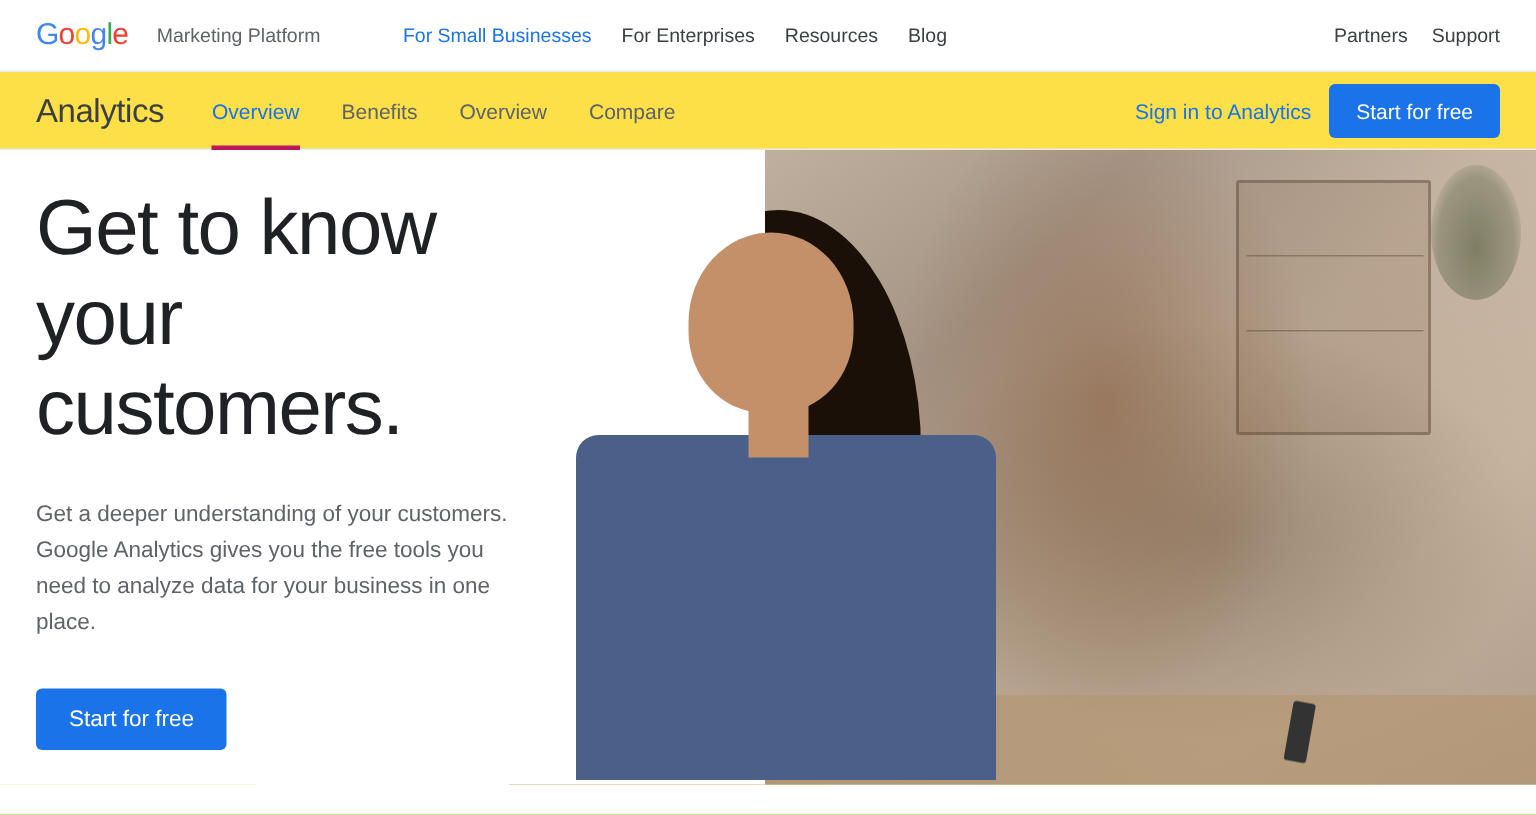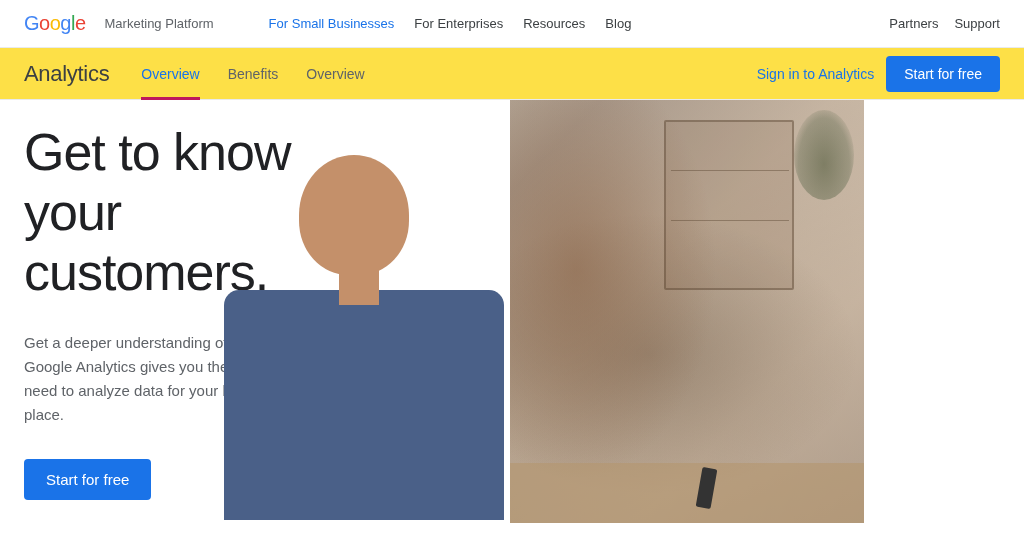--- a/index.html
+++ b/index.html
@@ -128,21 +128,21 @@
       font-size: 14px;
       font-weight: 500;
       cursor: pointer;
       text-decoration: none;
       display: inline-block;
     }
 
     
     .hero {
       position: relative;
-      width: 864px;
+      width: 1024px;
       height: 423px;
       overflow: hidden;
       background: #84cc16;
     }
 
     
     .hero-image {
       position: absolute;
       right: 0;
       top: 0;
@@ -230,20 +230,21 @@
   </div>
 </nav>
 
 <nav class="second-nav">
   <div class="second-nav-left">
     <span class="analytics-brand">Analytics</span>
     <div class="second-nav-links">
       <a href="#" class="active">Overview</a>
       <a href="#">Benefits</a>
       <a href="#">Overview</a>
+      <a href="#">Compare</a>
     </div>
   </div>
   <div class="second-nav-right">
     <a href="#" class="sign-in-link">Sign in to Analytics</a>
     <a href="#" class="start-free-btn">Start for free</a>
   </div>
 </nav>
 
 <section class="hero">
 

